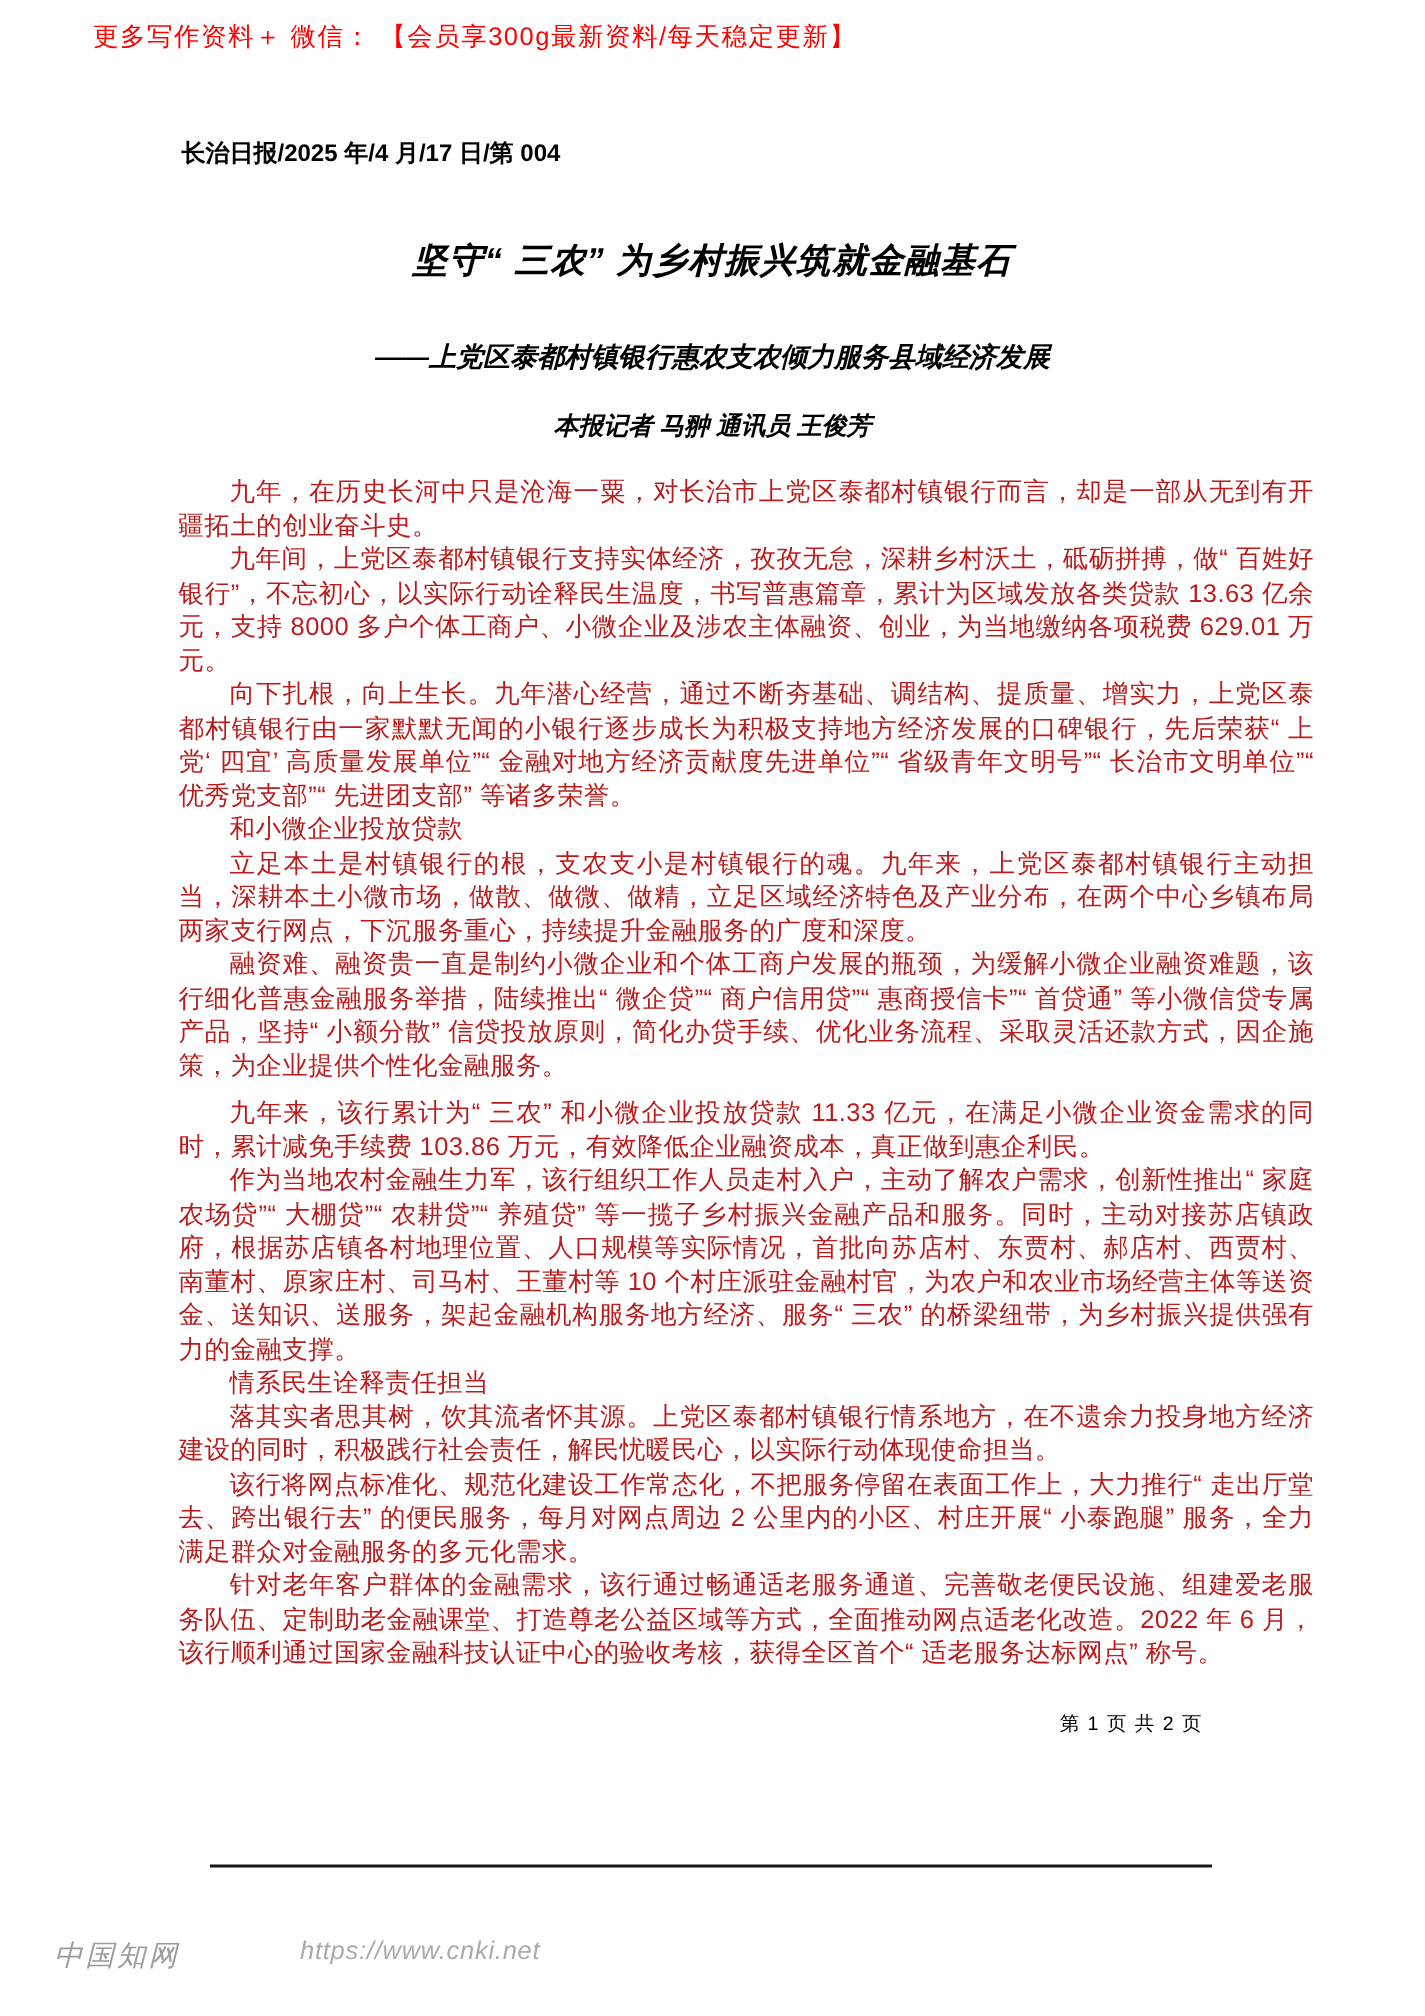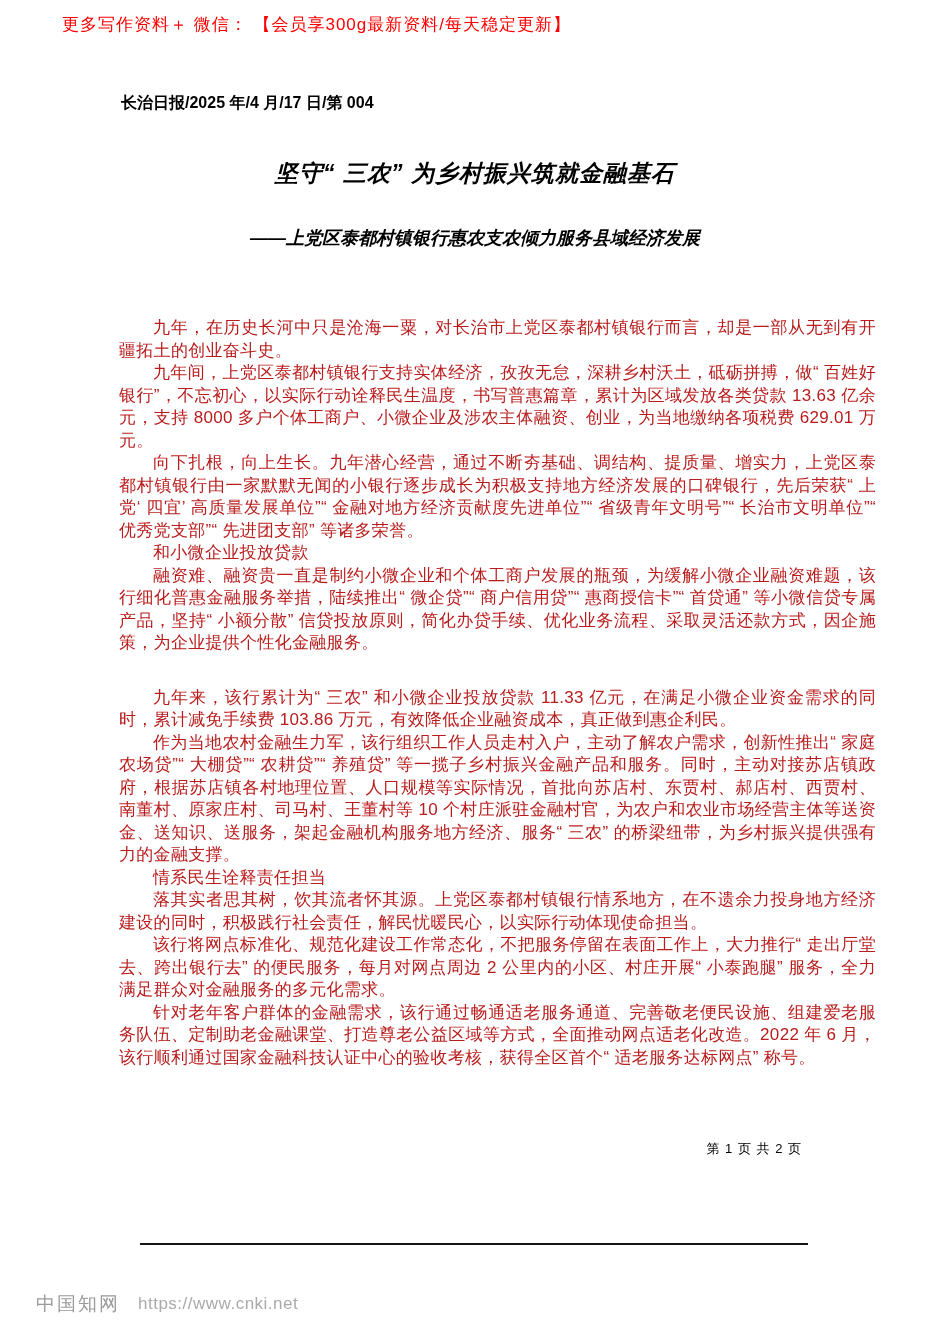--- a/index.html
+++ b/index.html
@@ -73,21 +73,21 @@
     line-height: 22.5px;
     letter-spacing: 0.3px;
     text-align: justify;
     color: #b91c1c;
   }
   .article-body p {
     margin: 0;
     text-indent: 2em;
   }
   .article-body p.gap-before {
-    margin-top: 32px;
+    margin-top: 9px;
   }
   .page-number {
     position: absolute;
     top: 1140px;
     right: 148px;
     font-size: 13px;
     letter-spacing: 1px;
     color: #000000;
   }
   .divider {
@@ -96,55 +96,59 @@
     top: 1243px;
     width: 668px;
     height: 0;
     border-top: 2px solid #161616;
   }
   .watermark {
     position: absolute;
     left: 36px;
     top: 1291px;
     display: flex;
-    align-items: center;
-    gap: 18px;
+    align-items: flex-start;
+    gap: 32px;
+    font-style: italic;
   }
   .watermark .brand {
     font-size: 19px;
     letter-spacing: 2px;
     color: #9b9b9b;
   }
   .watermark .url {
     font-size: 17px;
     color: #aaaaaa;
     letter-spacing: 0.5px;
+    margin-left: 48px;
   }
 </style>
 </head>
 <body>
 
 <div class="page">
 
   <div class="promo-banner">更多写作资料＋ 微信： 【会员享300g最新资料/每天稳定更新】</div>
 
   <div class="source-info">
     <div>长治日报/2025 年/4 月/17 日/第 004</div>
   </div>
 
   <div class="center-col article-title">坚守“ 三农” 为乡村振兴筑就金融基石</div>
 
   <div class="center-col article-subtitle">——上党区泰都村镇银行惠农支农倾力服务县域经济发展</div>
 
+  <div class="center-col article-byline">本报记者  马翀  通讯员  王俊芳</div>
 
   <div class="article-body">
     <p>九年，在历史长河中只是沧海一粟，对长治市上党区泰都村镇银行而言，却是一部从无到有开疆拓土的创业奋斗史。</p>
     <p>九年间，上党区泰都村镇银行支持实体经济，孜孜无怠，深耕乡村沃土，砥砺拼搏，做“ 百姓好银行”，不忘初心，以实际行动诠释民生温度，书写普惠篇章，累计为区域发放各类贷款 13.63 亿余元，支持 8000 多户个体工商户、小微企业及涉农主体融资、创业，为当地缴纳各项税费 629.01 万元。</p>
     <p>向下扎根，向上生长。九年潜心经营，通过不断夯基础、调结构、提质量、增实力，上党区泰都村镇银行由一家默默无闻的小银行逐步成长为积极支持地方经济发展的口碑银行，先后荣获“ 上党‘ 四宜’ 高质量发展单位”“ 金融对地方经济贡献度先进单位”“ 省级青年文明号”“ 长治市文明单位”“ 优秀党支部”“ 先进团支部” 等诸多荣誉。</p>
     <p>和小微企业投放贷款</p>
+    <p>立足本土是村镇银行的根，支农支小是村镇银行的魂。九年来，上党区泰都村镇银行主动担当，深耕本土小微市场，做散、做微、做精，立足区域经济特色及产业分布，在两个中心乡镇布局两家支行网点，下沉服务重心，持续提升金融服务的广度和深度。</p>
     <p>融资难、融资贵一直是制约小微企业和个体工商户发展的瓶颈，为缓解小微企业融资难题，该行细化普惠金融服务举措，陆续推出“ 微企贷”“ 商户信用贷”“ 惠商授信卡”“ 首贷通” 等小微信贷专属产品，坚持“ 小额分散” 信贷投放原则，简化办贷手续、优化业务流程、采取灵活还款方式，因企施策，为企业提供个性化金融服务。</p>
     <p class="gap-before">九年来，该行累计为“ 三农” 和小微企业投放贷款 11.33 亿元，在满足小微企业资金需求的同时，累计减免手续费 103.86 万元，有效降低企业融资成本，真正做到惠企利民。</p>
     <p>作为当地农村金融生力军，该行组织工作人员走村入户，主动了解农户需求，创新性推出“ 家庭农场贷”“ 大棚贷”“ 农耕贷”“ 养殖贷” 等一揽子乡村振兴金融产品和服务。同时，主动对接苏店镇政府，根据苏店镇各村地理位置、人口规模等实际情况，首批向苏店村、东贾村、郝店村、西贾村、南董村、原家庄村、司马村、王董村等 10 个村庄派驻金融村官，为农户和农业市场经营主体等送资金、送知识、送服务，架起金融机构服务地方经济、服务“ 三农” 的桥梁纽带，为乡村振兴提供强有力的金融支撑。</p>
     <p>情系民生诠释责任担当</p>
     <p>落其实者思其树，饮其流者怀其源。上党区泰都村镇银行情系地方，在不遗余力投身地方经济建设的同时，积极践行社会责任，解民忧暖民心，以实际行动体现使命担当。</p>
     <p>该行将网点标准化、规范化建设工作常态化，不把服务停留在表面工作上，大力推行“ 走出厅堂去、跨出银行去” 的便民服务，每月对网点周边 2 公里内的小区、村庄开展“ 小泰跑腿” 服务，全力满足群众对金融服务的多元化需求。</p>
     <p>针对老年客户群体的金融需求，该行通过畅通适老服务通道、完善敬老便民设施、组建爱老服务队伍、定制助老金融课堂、打造尊老公益区域等方式，全面推动网点适老化改造。2022 年 6 月，该行顺利通过国家金融科技认证中心的验收考核，获得全区首个“ 适老服务达标网点” 称号。</p>
   </div>
 
   <div class="page-number">第 1 页 共 2 页</div>

